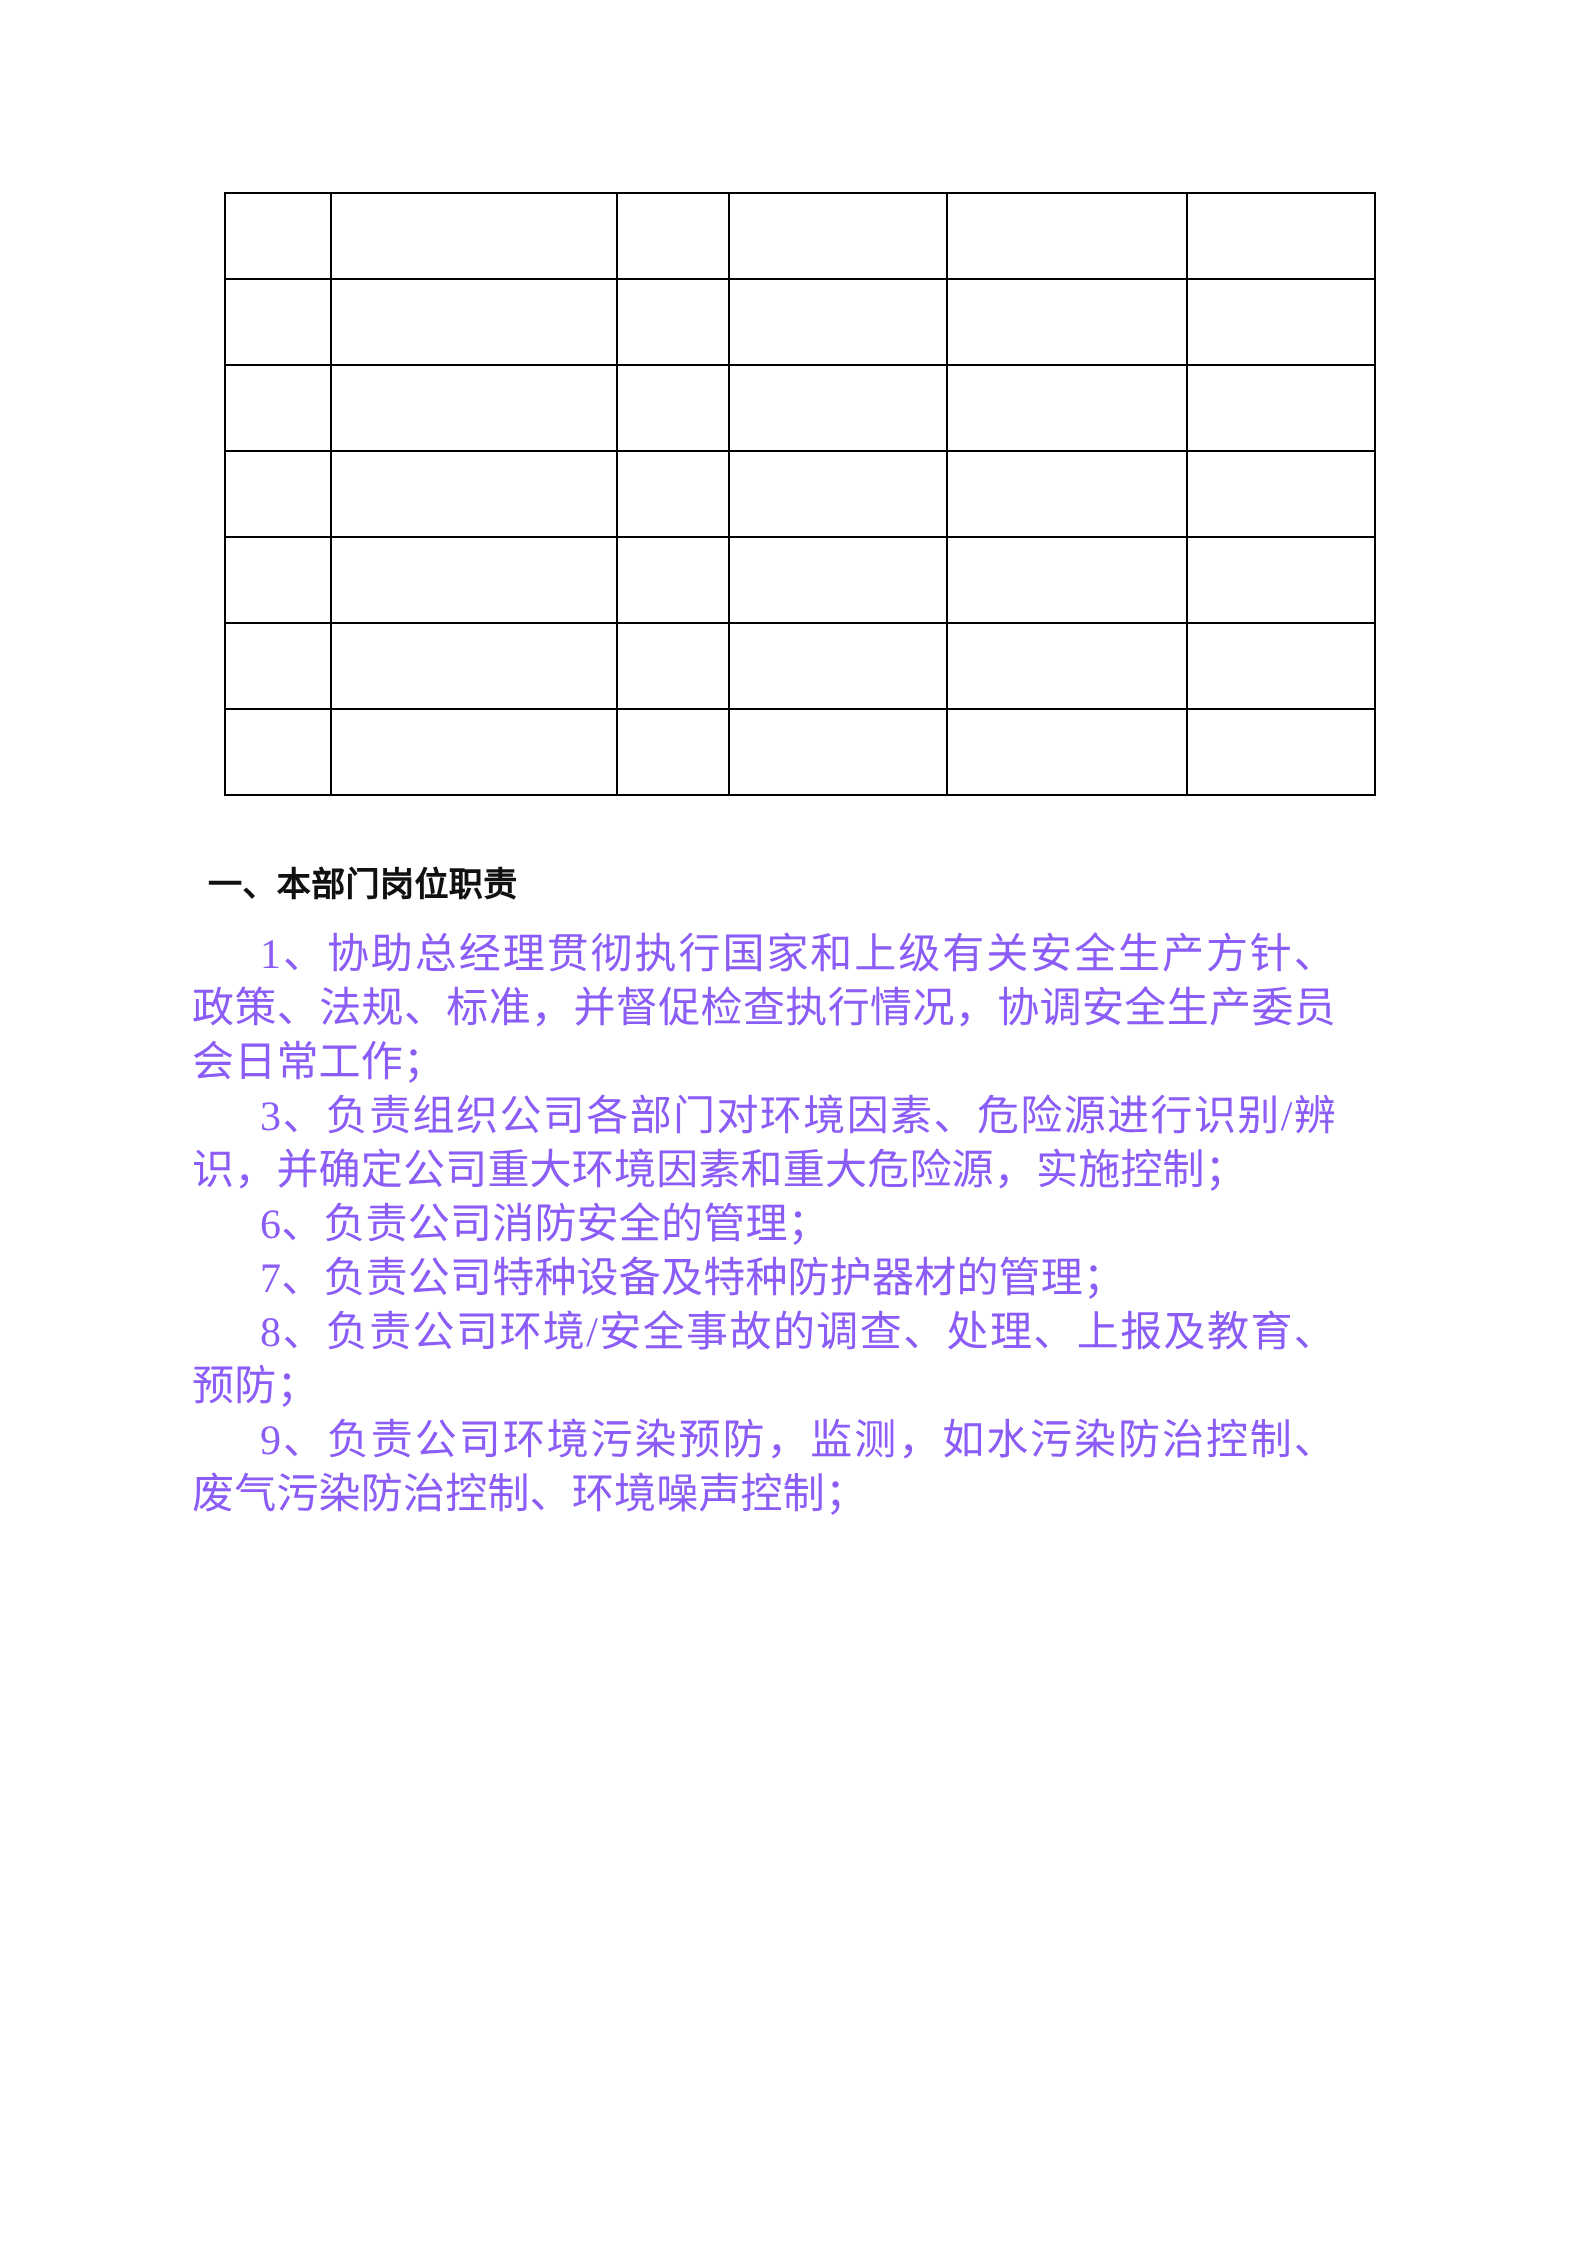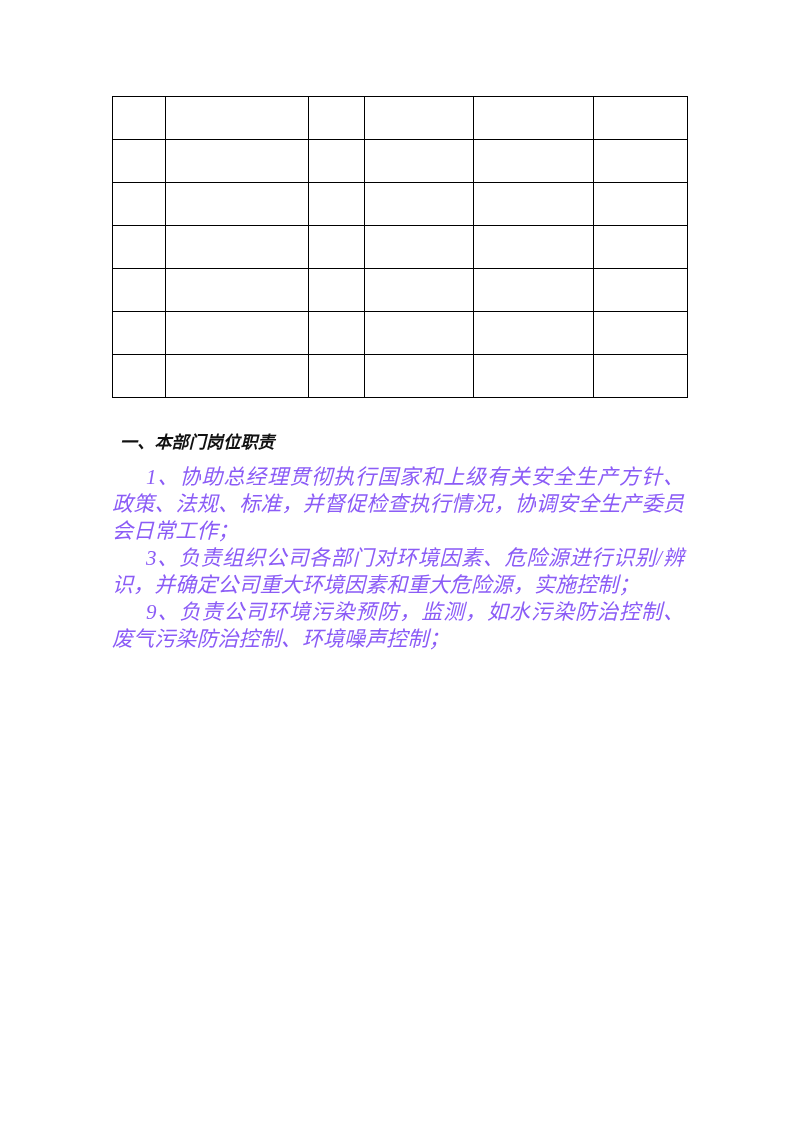--- a/index.html
+++ b/index.html
@@ -46,24 +46,23 @@
   .col-a { width: 52px; }
   .col-b { width: 142px; }
   .col-c { width: 55px; }
   .col-d { width: 108px; }
   .col-e { width: 119px; }
   .col-f { width: 93px; }
 
   
   .content {
     position: absolute;
-    left: 112px;
+    left: 96px;
     top: 428px;
     width: 572px;
-    font-style: italic;
   }
 
   h2.section-heading {
     margin: 0 0 6px 0;
     padding: 0;
     font-family: "Liberation Sans", "DejaVu Sans", sans-serif;
     font-weight: bold;
     font-size: 17px;
     line-height: 30px;
     text-indent: 8px;
@@ -165,17 +164,20 @@
         </tr>
       </tbody>
     </table>
   </div>
 
   <div class="content">
     <h2 class="section-heading">一、本部门岗位职责</h2>
 
     <p class="clause">1、协助总经理贯彻执行国家和上级有关安全生产方针、政策、法规、标准，并督促检查执行情况，协调安全生产委员会日常工作；</p>
     <p class="clause">3、负责组织公司各部门对环境因素、危险源进行识别/辨识，并确定公司重大环境因素和重大危险源，实施控制；</p>
+    <p class="clause">6、负责公司消防安全的管理；</p>
+    <p class="clause">7、负责公司特种设备及特种防护器材的管理；</p>
+    <p class="clause">8、负责公司环境/安全事故的调查、处理、上报及教育、预防；</p>
     <p class="clause">9、负责公司环境污染预防，监测，如水污染防治控制、废气污染防治控制、环境噪声控制；</p>
   </div>
 
 
 </div>
 
 </body></html>

